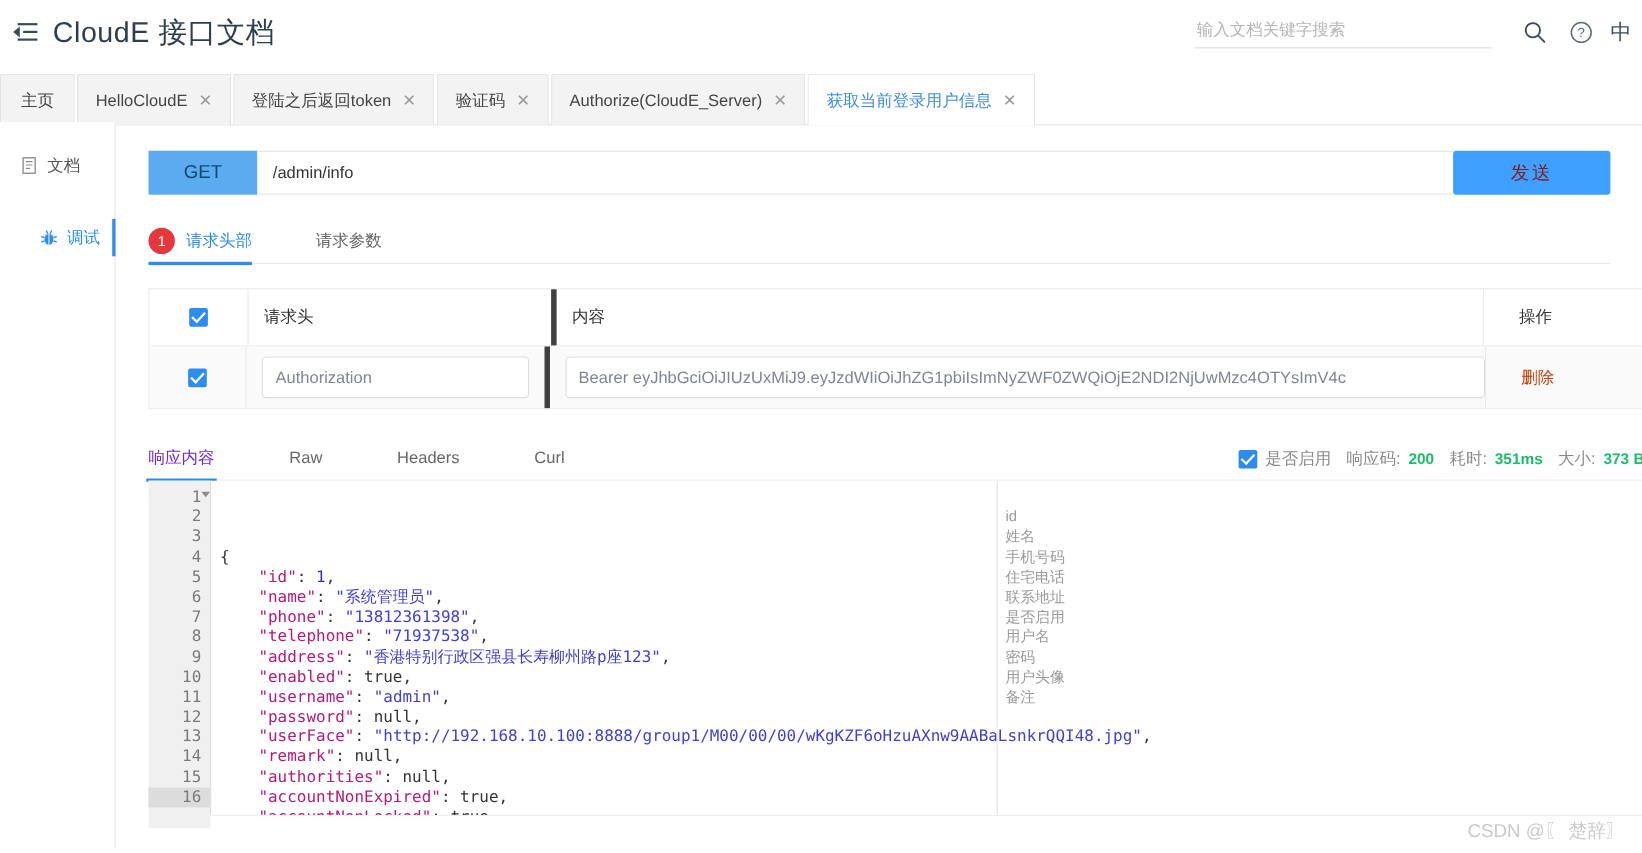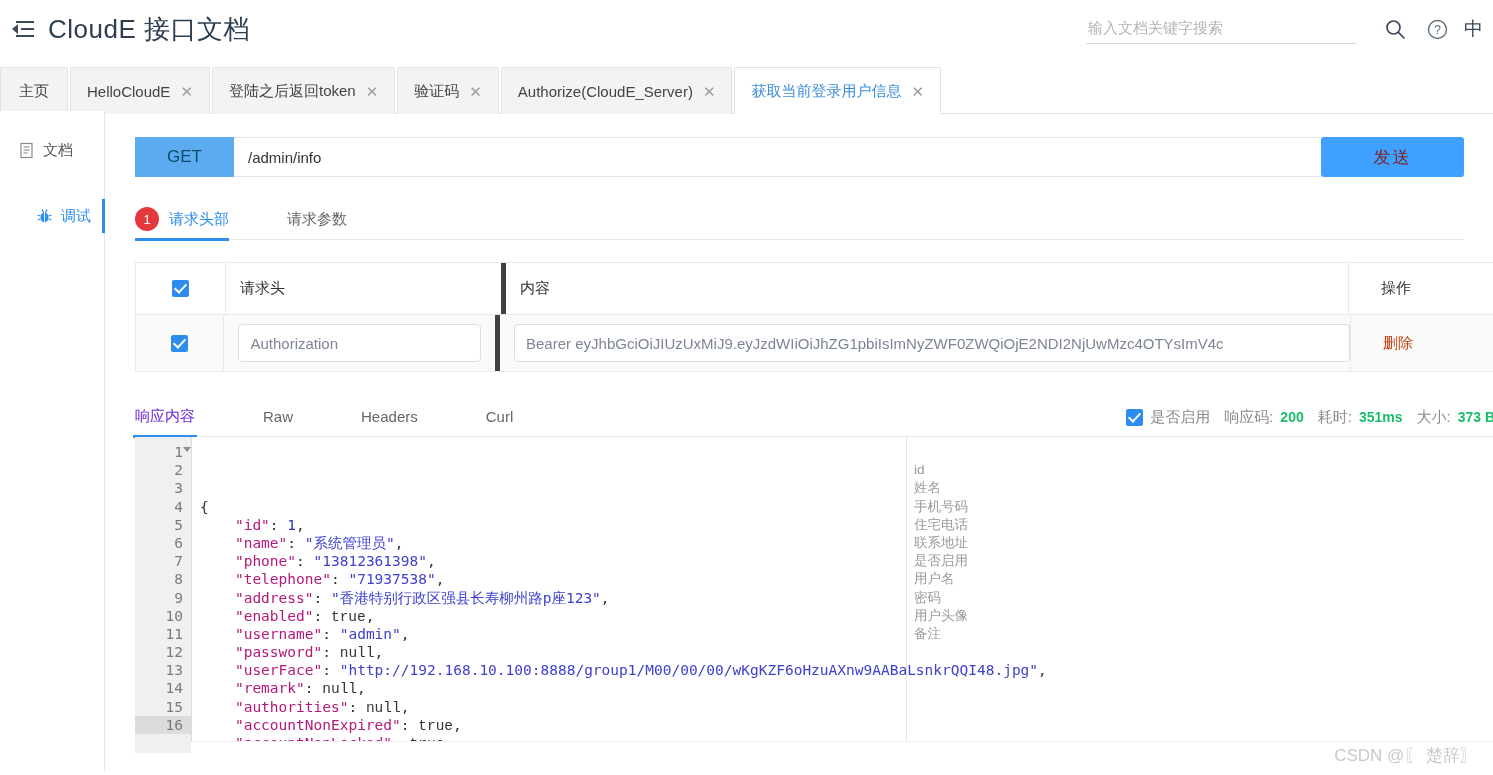--- a/index.html
+++ b/index.html
@@ -218,21 +218,21 @@
   }
   .gline.cur { background: #dcdcdc; margin-right: -8px; padding-right: 8px; }
   .code {
     flex: 1; padding: 6px 0 0 8px; border-left: 1px solid #dcdcdc;
     position: relative; overflow: hidden; white-space: pre;
   }
   .cline { height: 18.2px; white-space: pre; }
   .k-key2 { color: #b5197b; }
   .k-str  { color: #4040d0; }
   .k-num  { color: #3030c0; }
-  .k-lit  { color: #333; font-family: Liberation Mono, monospace; }
+  .k-lit  { color: #333; }
   .k-pun  { color: #333; }
   .notes {
     position: absolute; left: 722px; top: 6px;
     font-family: "Liberation Sans", sans-serif; font-size: 13.5px;
     color: #9a9a9a; line-height: 18.2px; white-space: pre;
   }
   .vdiv {
     position: absolute; left: 714px; top: 0; bottom: 12px; width: 1px;
     background: #e4e4e4;
   }

